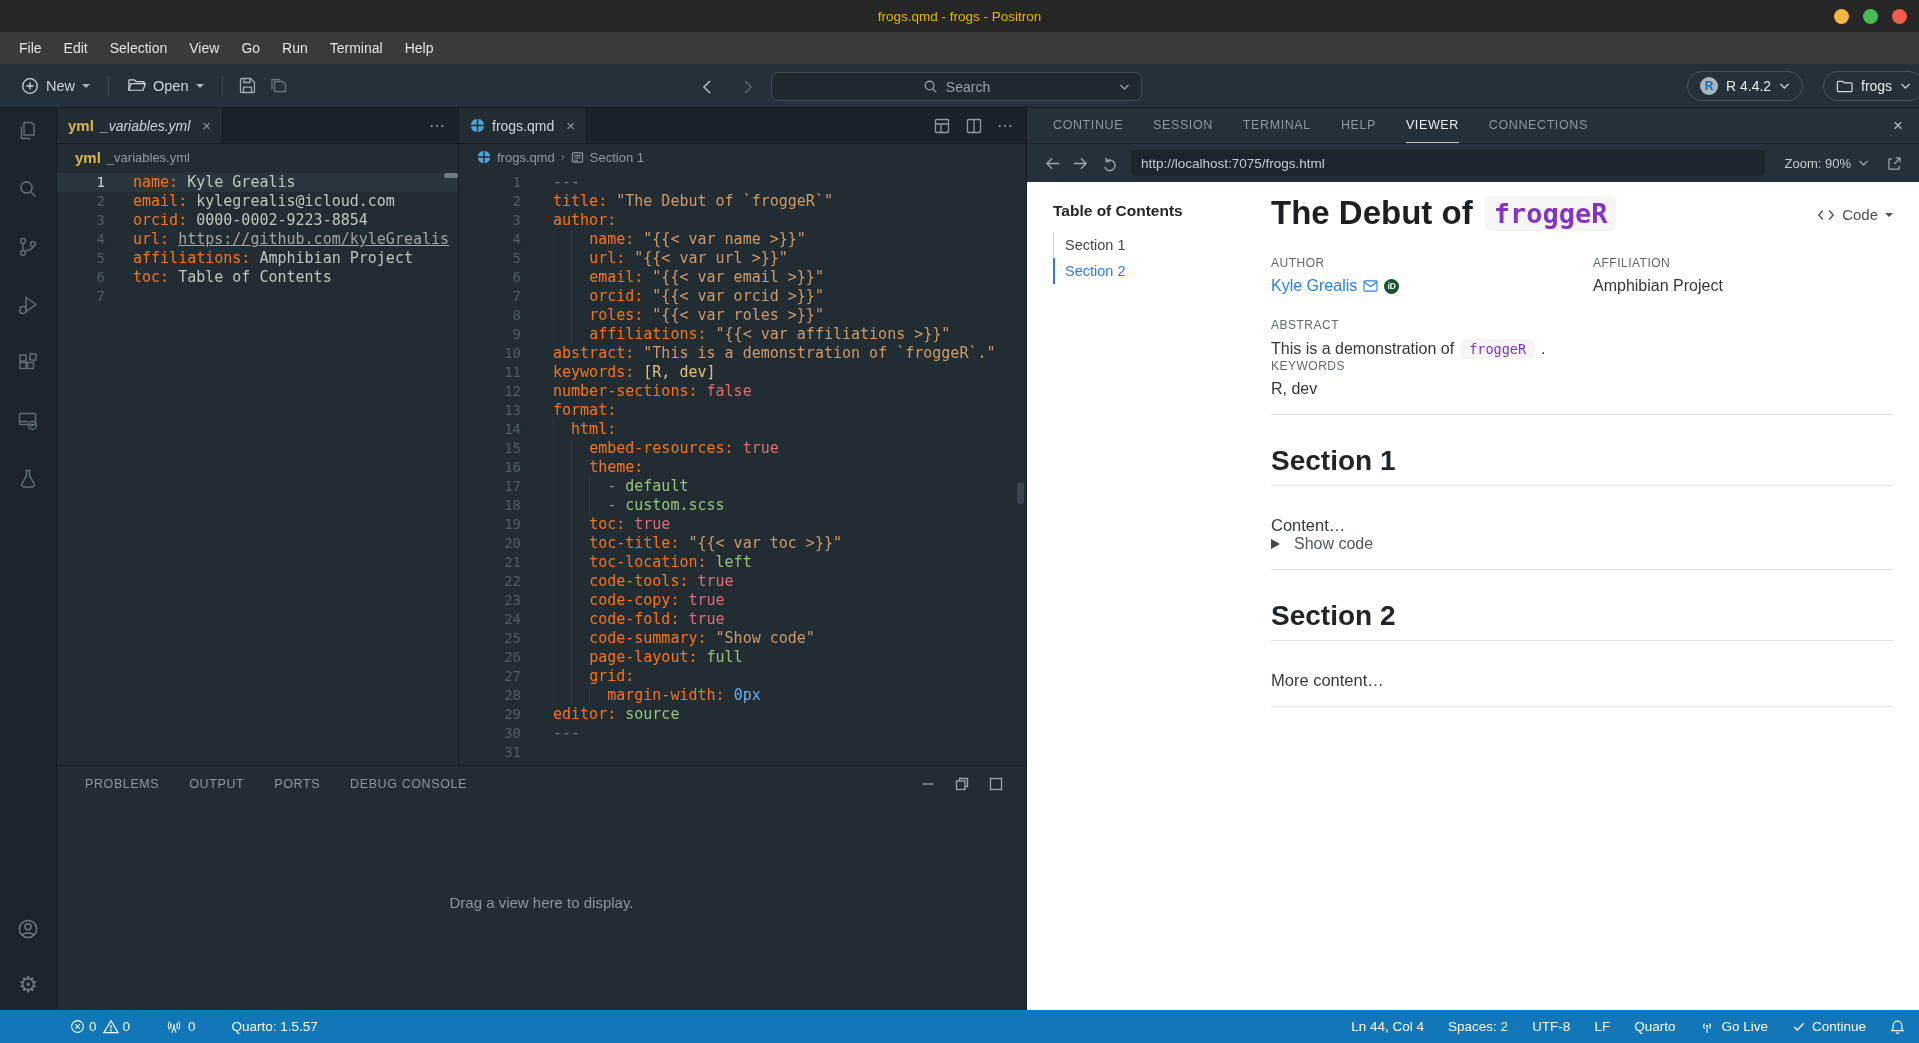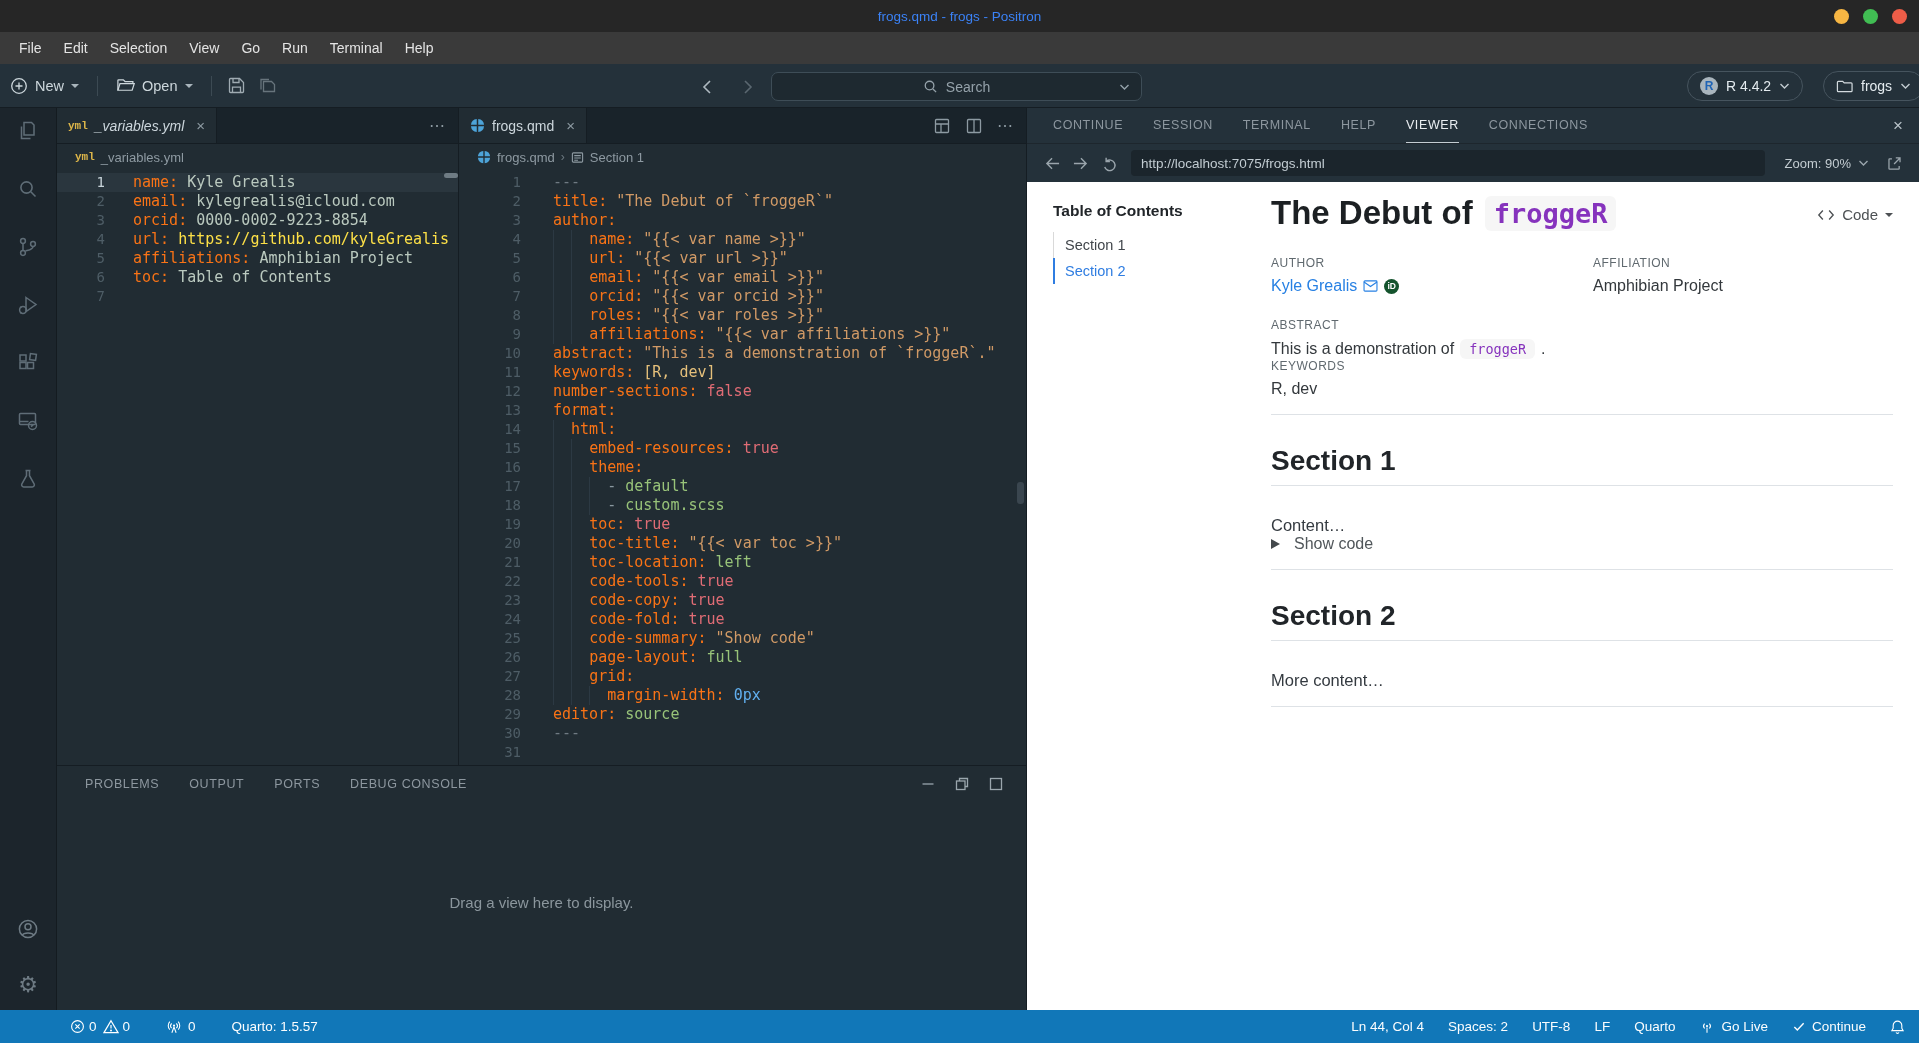--- a/index.html
+++ b/index.html
@@ -3,34 +3,34 @@
 <meta charset="utf-8">
 <style>
   *{margin:0;padding:0;box-sizing:border-box}
   html,body{background:#14191d;width:1919px;height:1043px;overflow:hidden;
     font-family:"Liberation Sans",sans-serif}
   #app{position:relative;width:1919px;height:1043px}
 
   
   .titlebar{position:absolute;top:0;left:0;right:0;height:32px;background:#262626;
     display:flex;align-items:center;justify-content:center}
-  .titlebar .title{color:#3b82f6;font-size:13.5px}
+  .titlebar .title{color:#eab308;font-size:13.5px}
   .lights{position:absolute;right:12px;top:0;height:32px;display:flex;align-items:center;gap:14px}
   .light{width:15px;height:15px;border-radius:50%}
   .l-min{background:#f7b643}.l-max{background:#41bd53}.l-close{background:#ee5d48}
 
   
   .menubar{position:absolute;top:32px;left:0;right:0;height:32px;background:#3a3a3a;
     display:flex;align-items:center;padding-left:8px}
   .menu-item{color:#e4e4e4;font-size:14px;padding:4px 11px;border-radius:4px;cursor:default}
 
   
   .actionbar{position:absolute;top:64px;left:0;right:0;height:44px;background:#24313a;
     border-bottom:1px solid #151d23;display:flex;align-items:center}
-  .ab-left{display:flex;align-items:center;padding-left:1px}
+  .ab-left{display:flex;align-items:center;padding-left:12px}
   .tool-btn{display:flex;align-items:center;gap:7px;color:#cdd7dc;font-size:14.5px;padding:6px 9px}
   .caret{width:0;height:0;border:4px solid transparent;border-top-color:#a9b5bc;margin-top:4px}
   .vsep{width:1px;height:20px;background:#3c4a53;margin:0 9px}
   .icon-btn{display:flex;align-items:center;justify-content:center;padding:6px}
   .nav-arrow{position:absolute;top:10px;width:26px;height:26px;display:flex;align-items:center;justify-content:center}
   #nav-back{left:694px}#nav-fwd{left:735px}
   .searchbox{position:absolute;left:771px;top:8px;width:371px;height:29px;border:1px solid #3e4d57;
     border-radius:7px;background:#1e2930;display:flex;align-items:center;justify-content:center;
     gap:8px;color:#95a2aa;font-size:14px}
   .searchbox .sb-caret{position:absolute;right:11px}
@@ -54,35 +54,35 @@
   .g2{left:458px;width:568px;border-left:1px solid #151d23}
   .tabbar{height:36px;background:#19232a;border-bottom:1px solid #151d23;display:flex;align-items:stretch;position:relative}
   .tab{display:flex;align-items:center;gap:7px;padding:0 11px;background:#212c33;color:#ccd6dc;
     font-size:14px;border-right:1px solid #151d23}
   .g1 .tab .tab-label{font-style:italic}
   .tab .close{color:#8d9aa2;font-size:15px;margin-left:5px}
   .tab-actions{margin-left:auto;display:flex;align-items:center;gap:14px;padding-right:12px;color:#8d9aa2}
   .dots{font-size:16px;color:#8d9aa2;letter-spacing:1px}
   .breadcrumb{height:26px;display:flex;align-items:center;gap:6px;padding-left:18px;color:#8e9aa2;font-size:13px}
   .bc-sep{color:#6b7880;font-size:12px}
-  .yml-ico{color:#ddb64a;font-size:11px;font-weight:700;font-family:Liberation Mono, monospace}
+  .yml-ico{color:#ddb64a;font-size:15px;font-weight:700;font-family:Liberation Sans, sans-serif}
 
   .editor{position:relative;height:595px;overflow:hidden;padding-top:3px;
     font-family:"DejaVu Sans Mono",monospace;font-size:15px;line-height:19px}
   .cl{display:flex;height:19px}
   .ln{color:#4e5d66;text-align:right;flex:none;font-size:14px}
   .g1 .ln{width:48px}.g2 .ln{width:62px}
   .ct{white-space:pre}
   .g1 .ct{margin-left:28px}.g2 .ct{margin-left:32px}
   .cl.cur{background:#2a363e}
   .cl.cur .ln{color:#c7d3d9}
   .ind{display:inline-block;box-shadow:inset 1px 0 #2c3943}
   .tk-k{color:#f97316}.tk-s{color:#d19a66}.tk-b{color:#e06c75}.tk-g{color:#98c379}
   .tk-y{color:#e5c07b}.tk-n{color:#61afef}.tk-c{color:#6f7a83}.tk-v{color:#bac9bf}
-  .tk-u{color:#fde047;}.tk-p{color:#8a98a0}
+  .tk-u{color:#a3a3a3;text-decoration:underline}.tk-p{color:#8a98a0}
   .scroll-marker{position:absolute;right:0;top:2px;width:14px;height:5px;border-radius:3px;background:#7b8891;opacity:.85}
   .vscroll{position:absolute;right:2px;top:374px;width:7px;height:22px;border-radius:3px;background:#3a464f}
 
   
   .bottompanel{position:absolute;left:57px;top:765px;width:969px;height:245px;background:#212c33;
     border-top:1px solid #151d23}
   .panel-tabs{height:36px;display:flex;align-items:center;gap:48px;padding-left:28px}
   .panel-tab{color:#8d979f;font-size:12.5px;letter-spacing:.6px}
   .panel-actions{margin-left:auto;display:flex;align-items:center;gap:18px;padding-right:22px;color:#9aa6ad}
   .panel-body{display:flex;justify-content:center;padding-top:92px}

